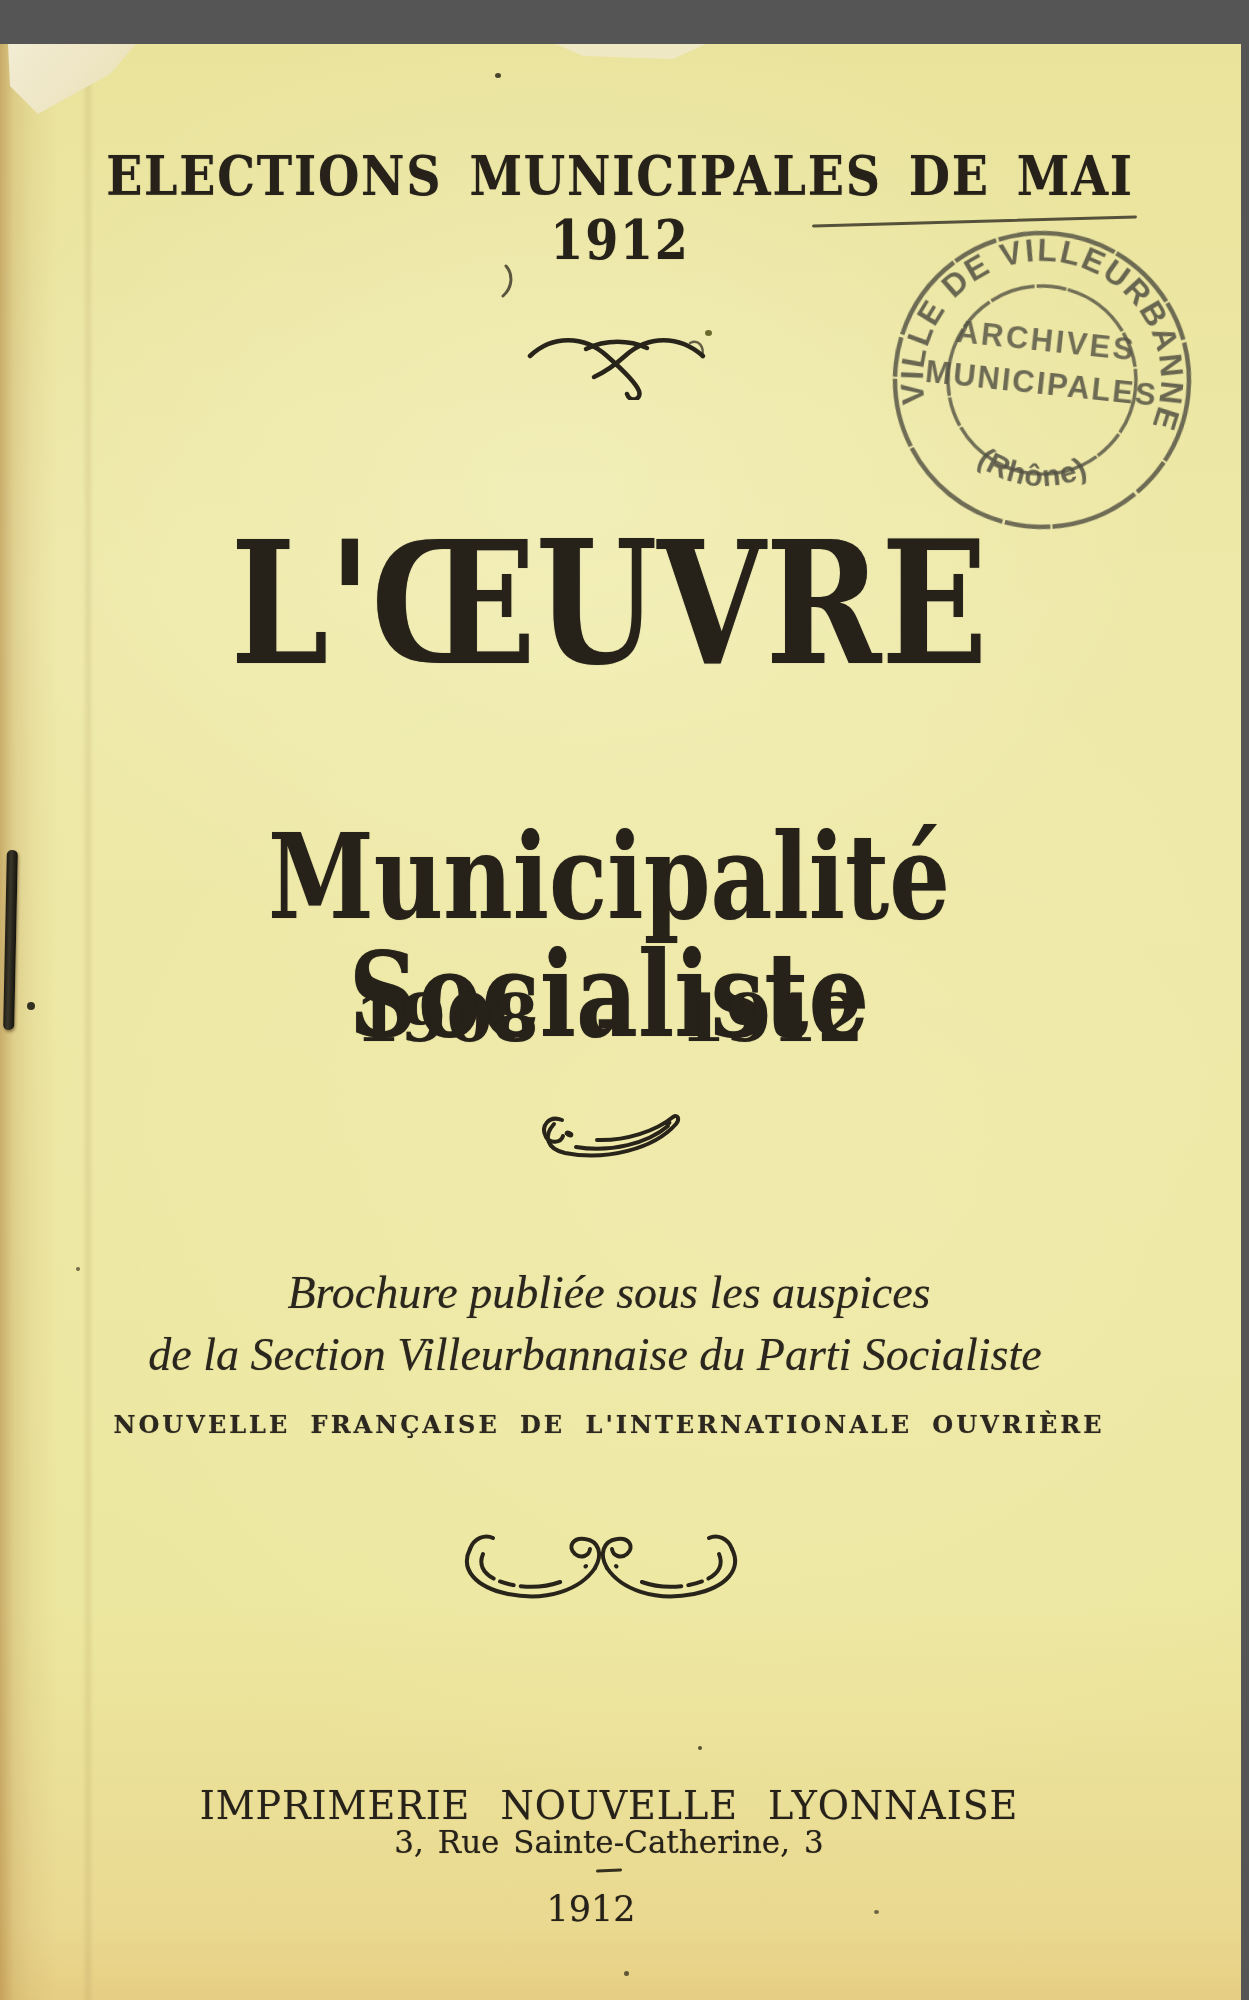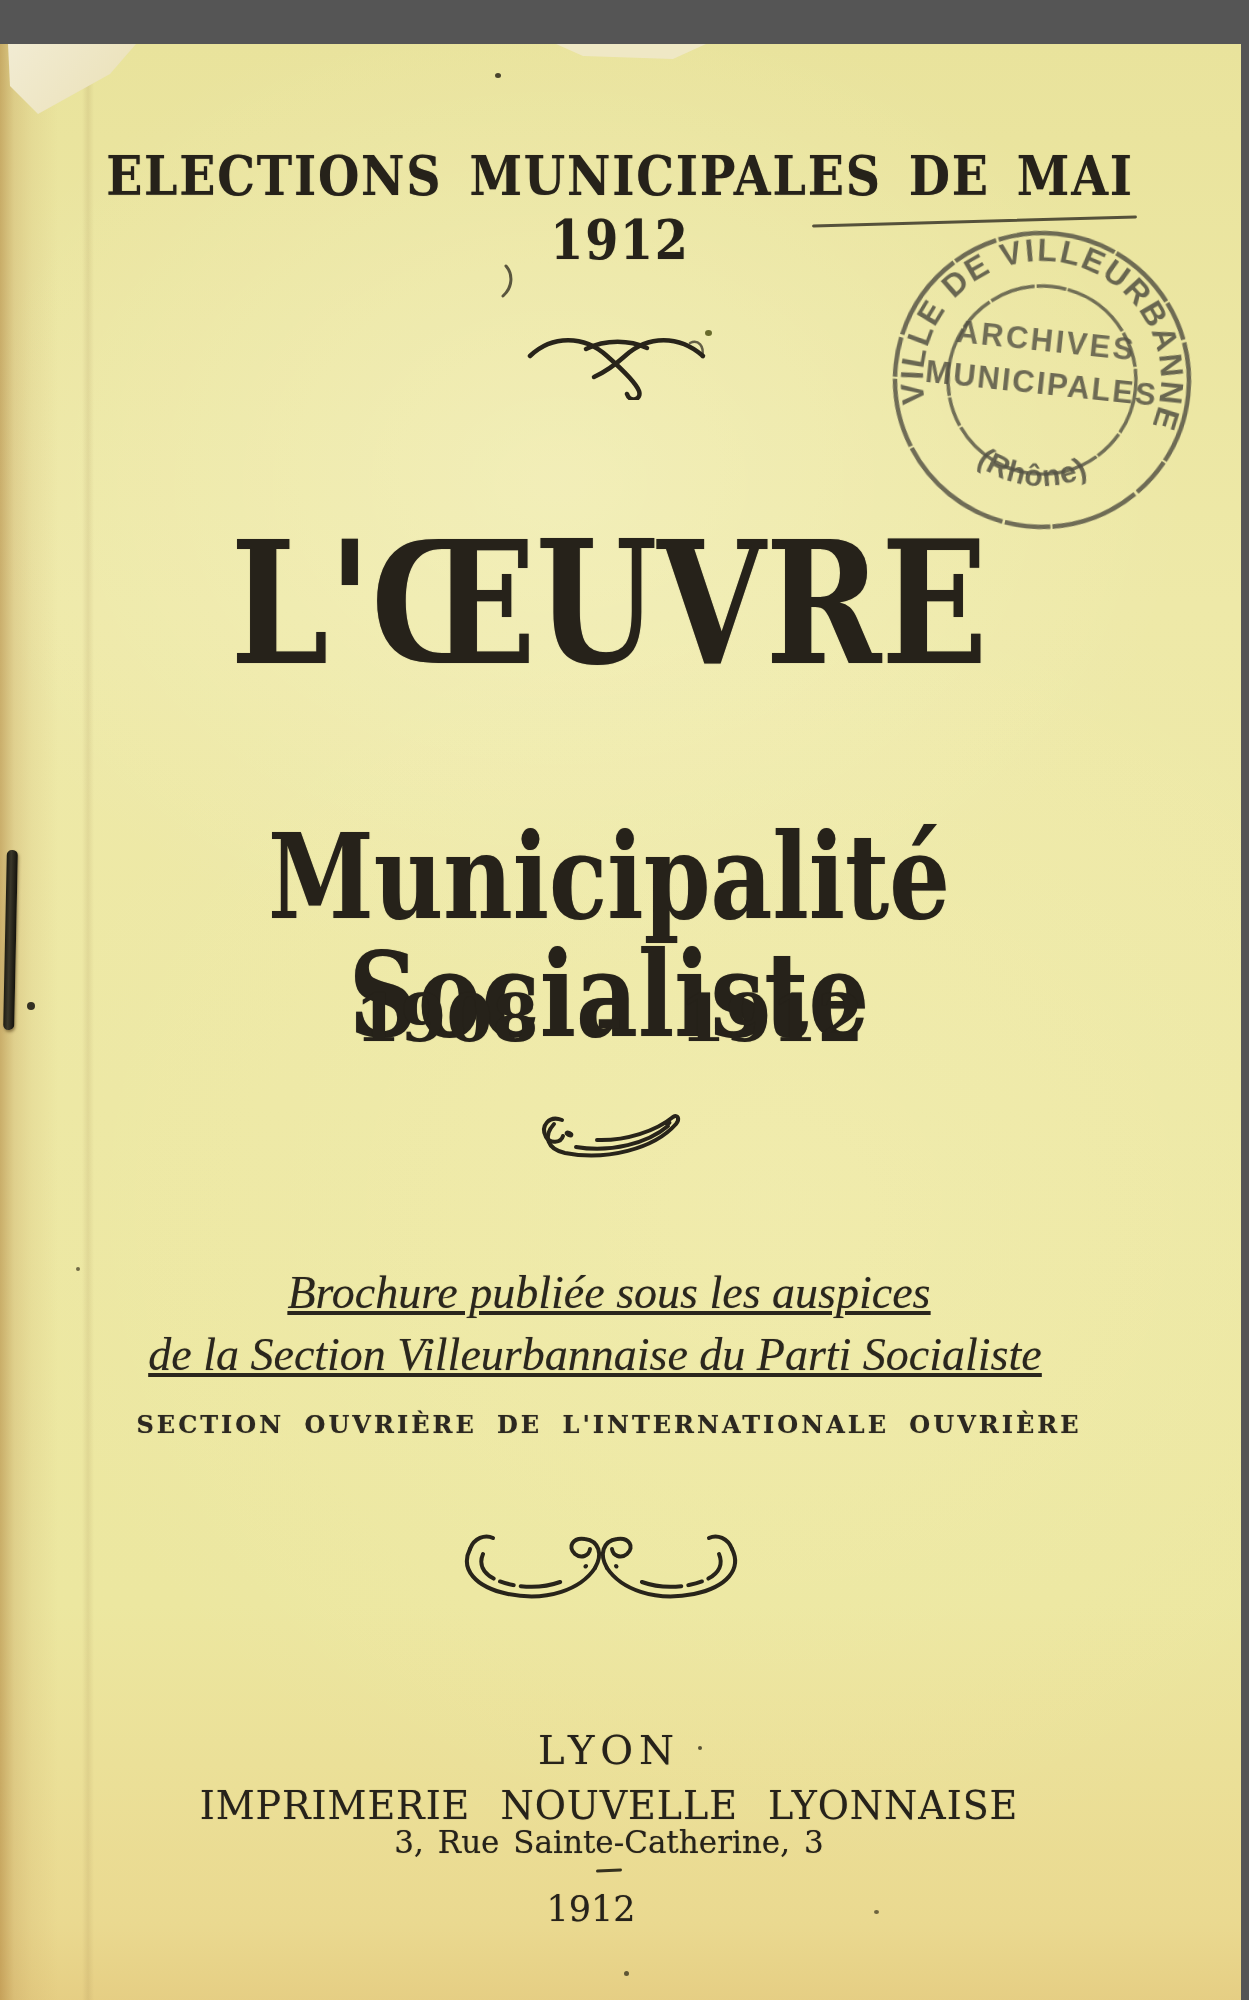--- a/index.html
+++ b/index.html
@@ -35,21 +35,21 @@
     clip-path:polygon(0 28%, 2% 62%, 28% 60%, 55% 68%, 100% 74%, 100% 100%, 0 100%); }
 
   .header { top:100px; font-size:54px; font-weight:bold; letter-spacing:2px; word-spacing:10px;
     transform:scaleX(0.88); }
   .strike { left:812px; top:176px; width:325px; height:3px; border-radius:2px;
     background:rgba(48,44,32,0.8); transform:rotate(-1.6deg); }
   .title { top:474px; font-size:170px; font-weight:bold; line-height:1; transform:scaleX(0.82); }
   .dune { top:706px; font-size:32px; font-weight:bold; letter-spacing:12px; color:#2c2820; }
   .subtitle { top:774px; font-size:118px; font-weight:bold; line-height:1; transform:scaleX(0.81); }
   .years { top:935px; font-size:66px; font-weight:bold; word-spacing:34px; }
-  .note { font-style:italic; font-size:46px; font-family:"Liberation Serif", serif; color:#2a261d;text-decoration:underline; }
+  .note { font-style:italic; font-size:46px; font-family:"Liberation Serif", serif; color:#2a261d; }
   .note1 { top:1222px; }
   .note2 { top:1284px; transform:translateX(-14px); }
   .sfio { top:1366px; font-size:24px; font-weight:bold; letter-spacing:3px; word-spacing:9px; color:#2c2820; }
   .city { top:1683px; font-size:40px; letter-spacing:6px; }
   .printer { top:1738px; font-size:40px; letter-spacing:1px; word-spacing:18px; transform:scaleX(0.95); }
   .address { top:1780px; font-size:31px; word-spacing:4px; }
   .divider { left:596px; top:1825px; width:26px; height:3px; background:#35311f; transform:rotate(-3deg); border-radius:2px; }
   .year { top:1845px; font-size:35px; transform:translateX(-18px); }
 
   .stamp { left:886px; top:180px; width:312px; height:312px; transform:rotate(6deg);
@@ -112,35 +112,34 @@
       <path d="M 20 18 C 9 30 13 43 31 47 C 72 55 120 43 142 18 C 146 13 144 8 139 11 C 122 25 92 35 63 34"></path>
       <path d="M 42 41 C 77 47 114 37 134 20"></path>
       <path d="M 28 14 C 15 9 6 20 12 31 C 16 38 27 37 29 30"></path>
       <ellipse cx="35" cy="28" rx="4.5" ry="3" fill="#28241a" stroke="none" transform="rotate(25 35 28)"></ellipse>
       <ellipse cx="134" cy="17" rx="3.5" ry="2.5" fill="#28241a" stroke="none" transform="rotate(-20 134 17)"></ellipse>
     </g>
   </svg>
 
   <div class="center note note1 ink">Brochure publiée sous les auspices</div>
   <div class="center note note2 ink">de la Section Villeurbannaise du Parti Socialiste</div>
-  <div class="center sfio ink">SECTION OUVRIÈRE DE L'INTERNATIONALE OUVRIÈRE</div>
+  <div class="center sfio ink">NOUVELLE FRANÇAISE DE L'INTERNATIONALE OUVRIÈRE</div>
 
   <svg class="abs" style="left:452px; top:1483px;" width="298" height="78" viewBox="0 0 298 78">
     <g class="flourish" stroke-width="4">
       <g id="scroll-half">
         <path d="M 18 22 C 8 42 23 60 56 67 C 96 75 129 62 143 41"></path>
         <path d="M 31 27 C 25 41 35 53 61 58 C 93 64 119 54 134 39" stroke-dasharray="30 7 14 7 40"></path>
         <path d="M 18 22 C 22 11 33 7 41 11"></path>
         <path d="M 143 41 C 151 27 147 14 133 12 C 121 10 115 20 123 27 C 129 32 137 29 138 22"></path>
       </g>
       <use href="#scroll-half" transform="translate(298,0) scale(-1,1)"></use>
     </g>
   </svg>
 
-  <div class="center city ink">LYON</div>
   <div class="center printer ink">IMPRIMERIE NOUVELLE LYONNAISE</div>
   <div class="center address ink">3, Rue Sainte-Catherine, 3</div>
   <div class="abs divider"></div>
   <div class="center year ink">1912</div>
 
   <div class="abs speck" style="left:495px; top:29px;  width:6px; height:5px; background:rgba(45,40,25,0.85);"></div>
   <div class="abs speck" style="left:705px; top:286px; width:7px; height:6px; background:rgba(90,92,30,0.9);"></div>
   <div class="abs speck" style="left:27px;  top:958px; width:8px; height:8px; background:rgba(32,30,22,0.9);"></div>
   <div class="abs speck" style="left:76px;  top:1223px; width:4px; height:4px; background:rgba(60,52,30,0.7);"></div>
   <div class="abs speck" style="left:698px; top:1702px; width:4px; height:4px; background:rgba(50,45,28,0.8);"></div>

